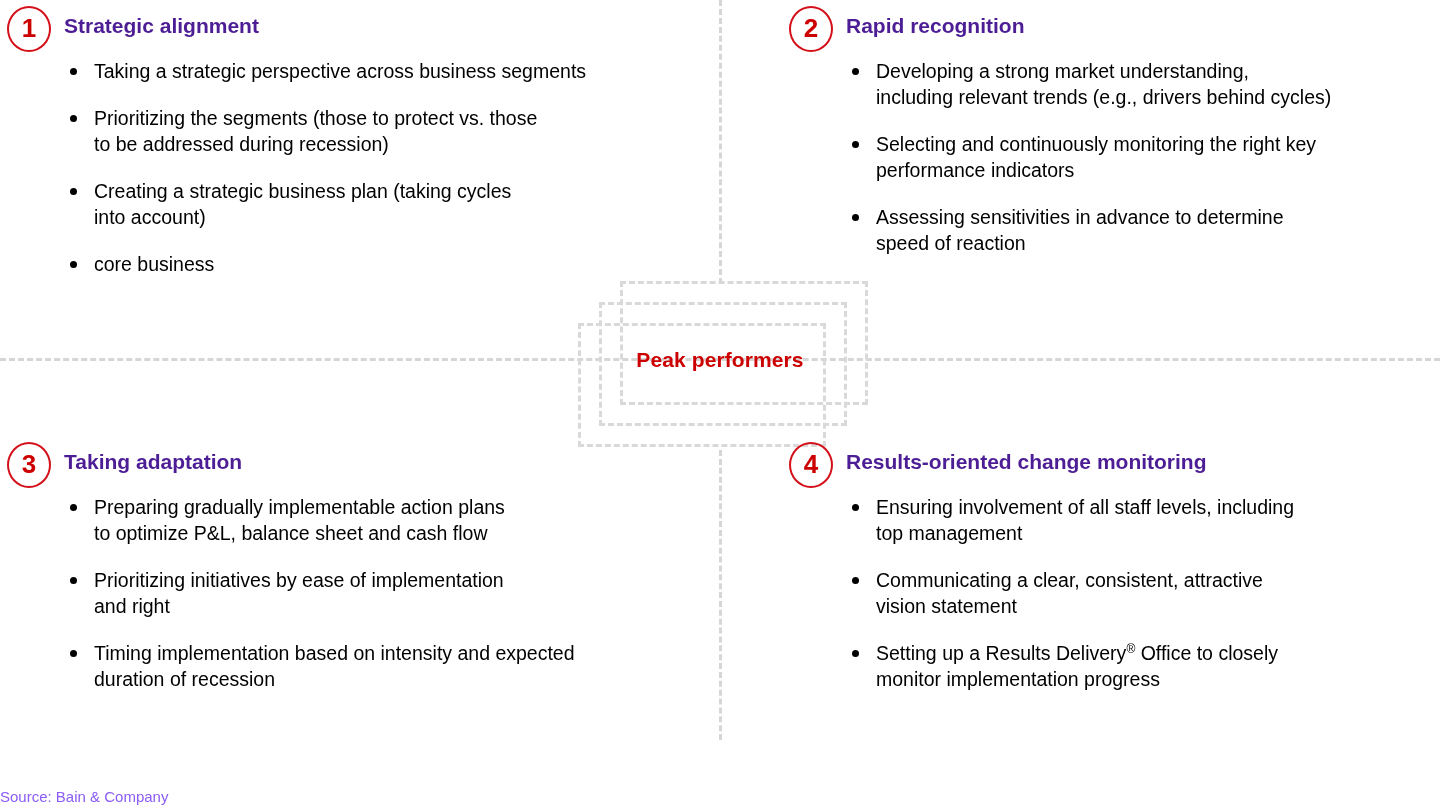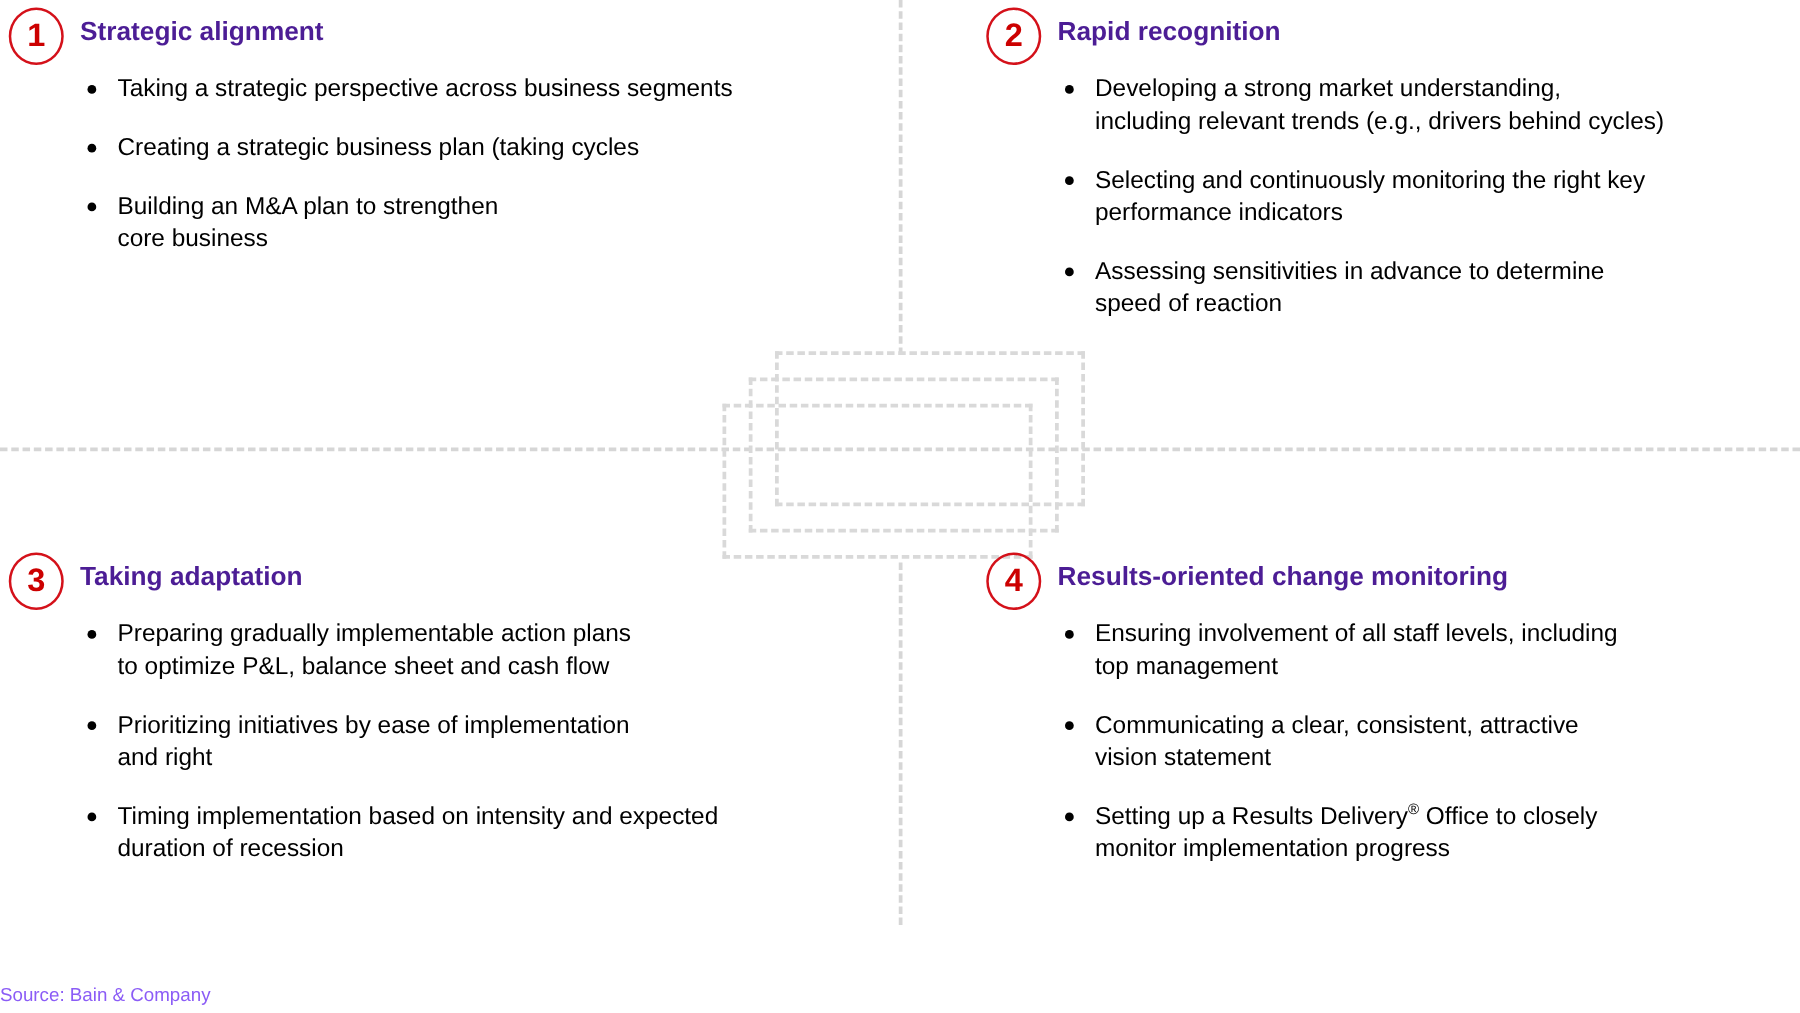--- a/index.html
+++ b/index.html
@@ -176,40 +176,46 @@
   <div class="divider-h"></div>
   <div class="divider-v-top"></div>
   <div class="divider-v-bottom"></div>
 
   <div class="center-stack">
     <div class="dash-box dash-box-1"></div>
     <div class="dash-box dash-box-2"></div>
     <div class="dash-box dash-box-3"></div>
   </div>
 
+  <div class="center-label">Peak performers</div>
 
   <div class="quadrant q1">
     <div class="q-head">
       <div class="badge">
           <span>1</span>
         </div>
       <div class="q-title">Strategic alignment</div>
     </div>
     <ul class="bullets">
         <li>
           <span class="dot"></span>
           <span class="line">Taking a strategic perspective across business segments</span>
         </li>
         <li>
           <span class="dot"></span>
+          <span class="line">Prioritizing the segments (those to protect vs. those</span>
+          <span class="line">to be addressed during recession)</span>
+        </li>
+        <li>
+          <span class="dot"></span>
           <span class="line">Creating a strategic business plan (taking cycles</span>
-        </li>
-        <li>
-          <span class="dot"></span>
-          <span class="line">Building an M&amp;A plan to strengthen</span>
+          <span class="line">into account)</span>
+        </li>
+        <li>
+          <span class="dot"></span>
           <span class="line">core business</span>
         </li>
       </ul>
   </div>
 
   <div class="quadrant q2">
     <div class="q-head">
       <div class="badge">
           <span>2</span>
         </div>

